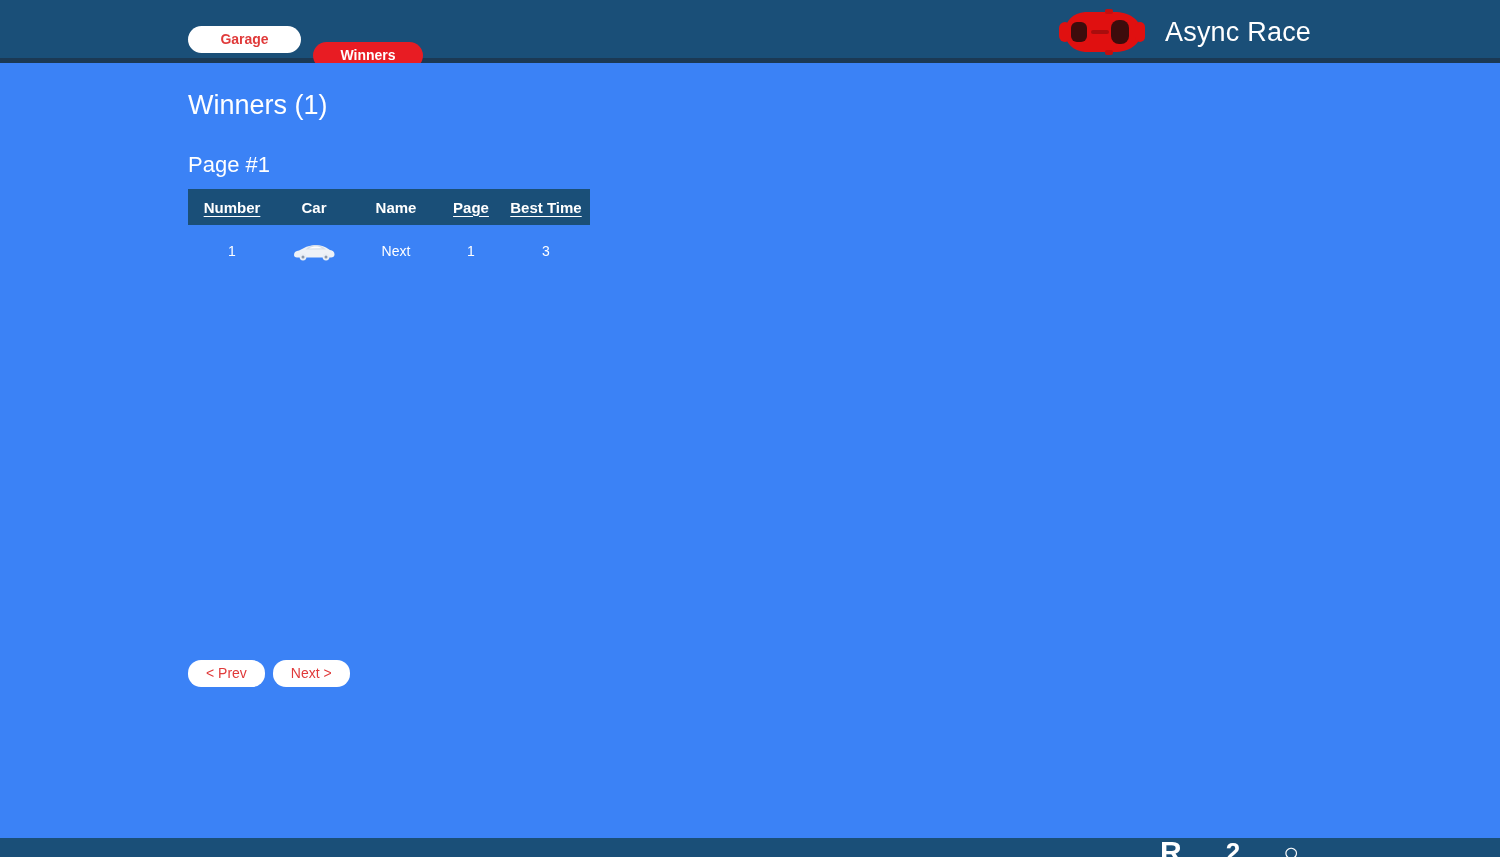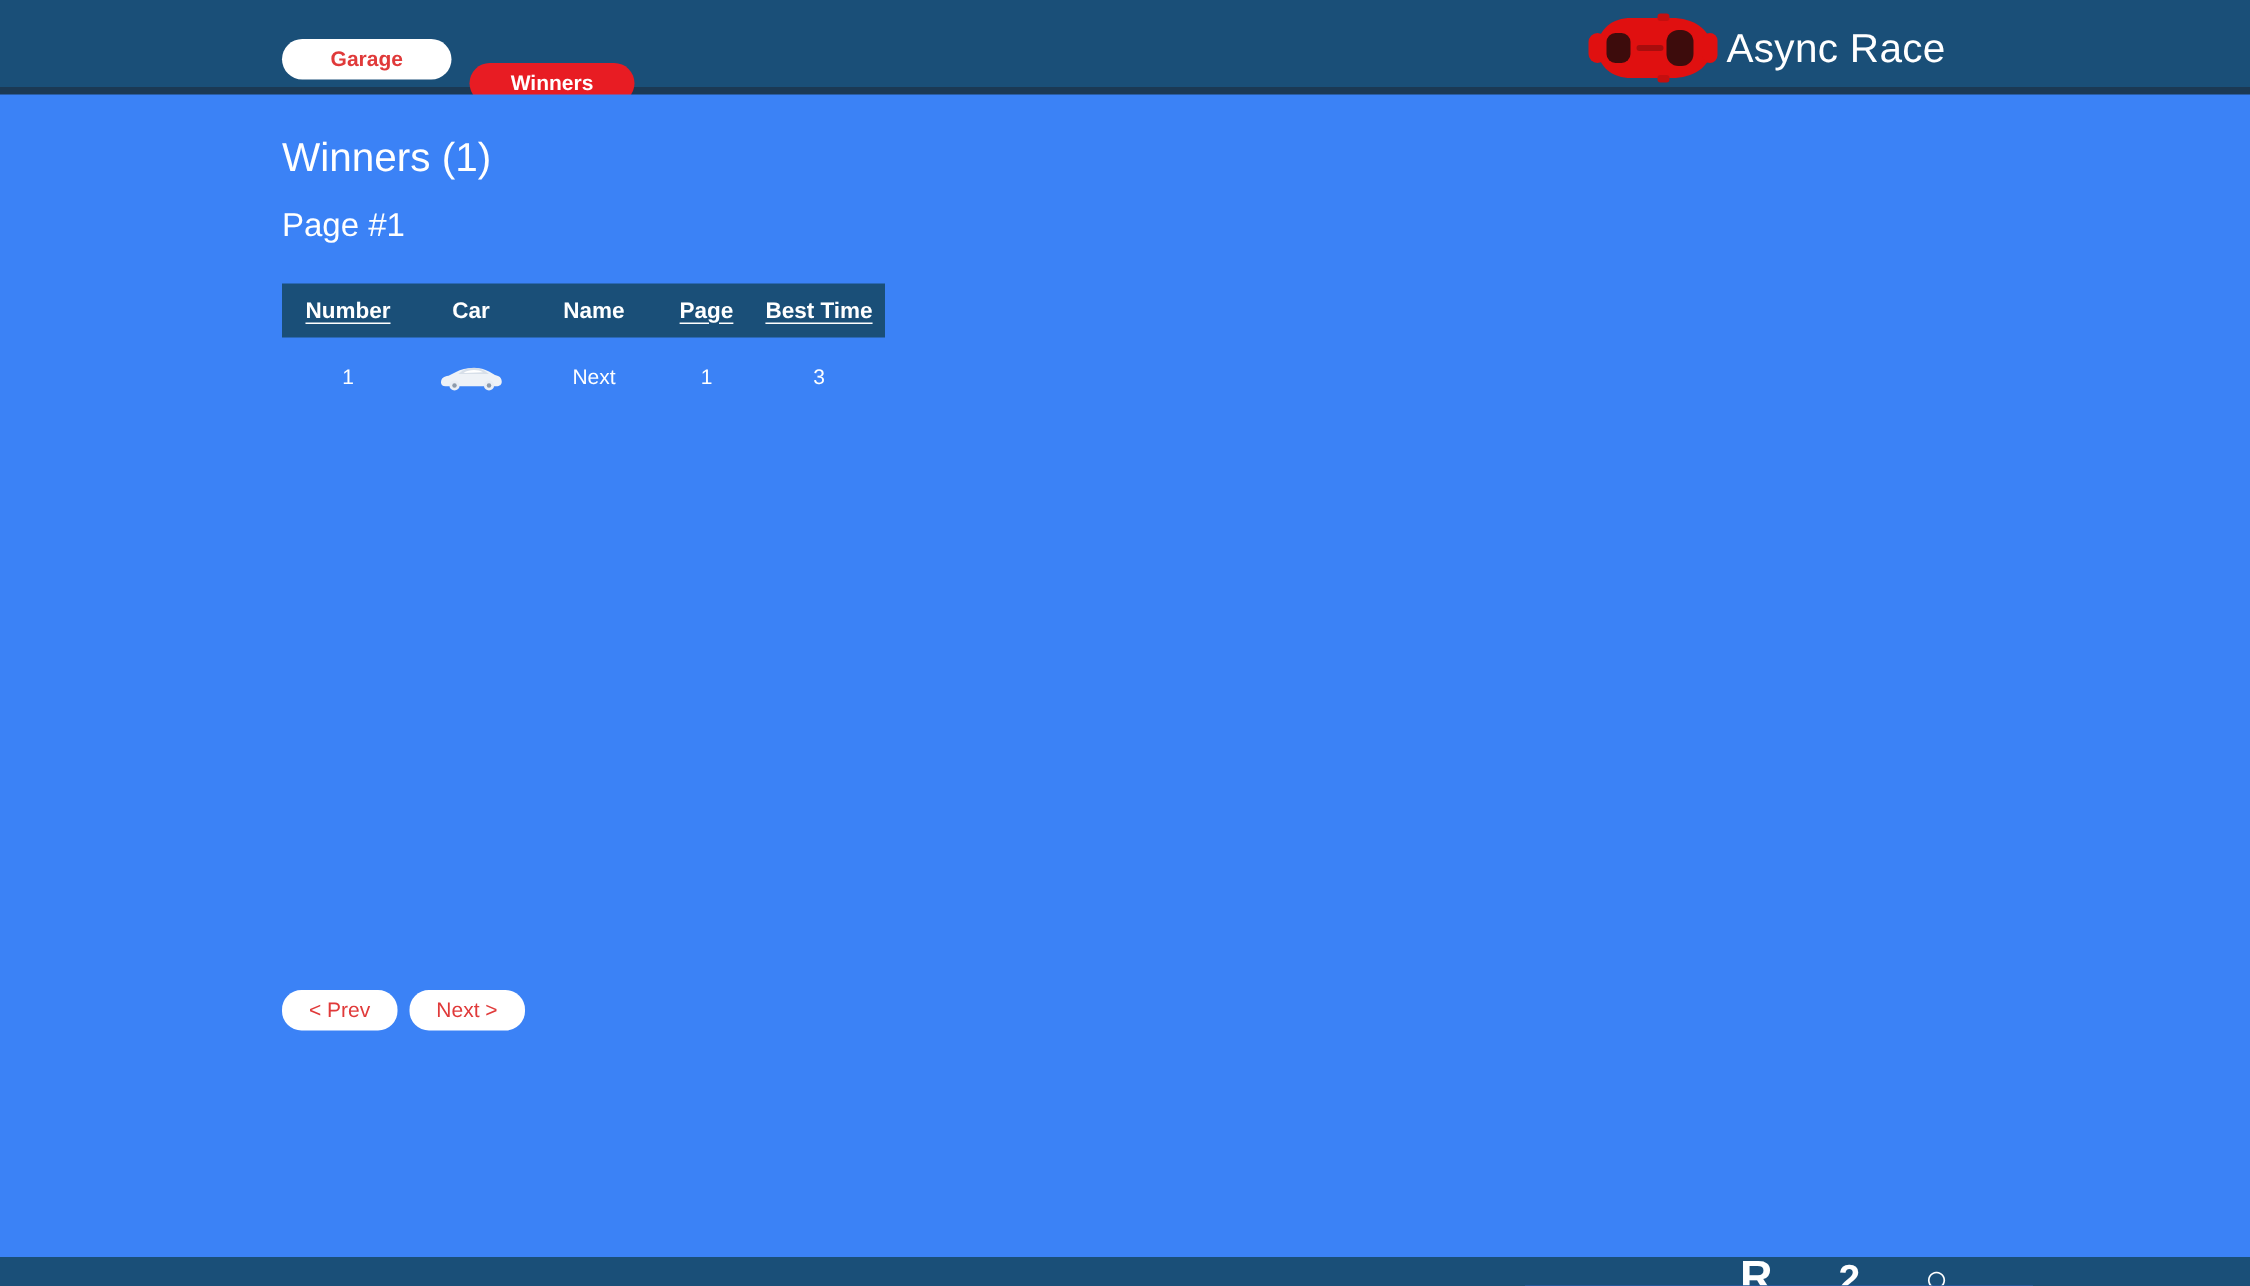--- a/index.html
+++ b/index.html
@@ -62,21 +62,21 @@
     width: 110px;
     margin-top: 16px;
   }
 
   .brand {
     position: absolute;
     left: 1055px;
     top: 8px;
     display: flex;
     align-items: center;
-    gap: 4px;
+    gap: 18px;
   }
 
   .brand-logo {
     width: 92px;
     height: 48px;
     display: block;
   }
 
   .brand-title {
     font-size: 27px;
@@ -102,21 +102,21 @@
     top: 27px;
     font-size: 27px;
     font-weight: normal;
     color: #ffffff;
     white-space: nowrap;
   }
 
   .page-number {
     position: absolute;
     left: 188px;
-    top: 74px;
+    top: 89px;
     font-size: 22px;
     font-weight: normal;
     color: #ffffff;
     white-space: nowrap;
   }
 
   
   .winners-table {
     position: absolute;
     left: 188px;

